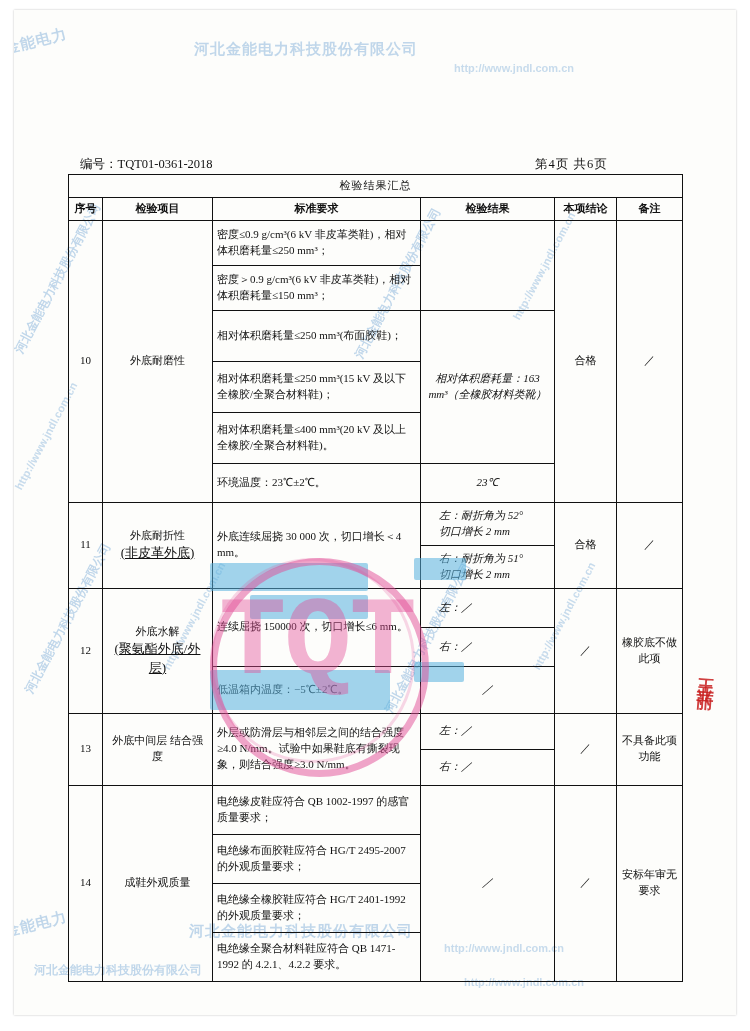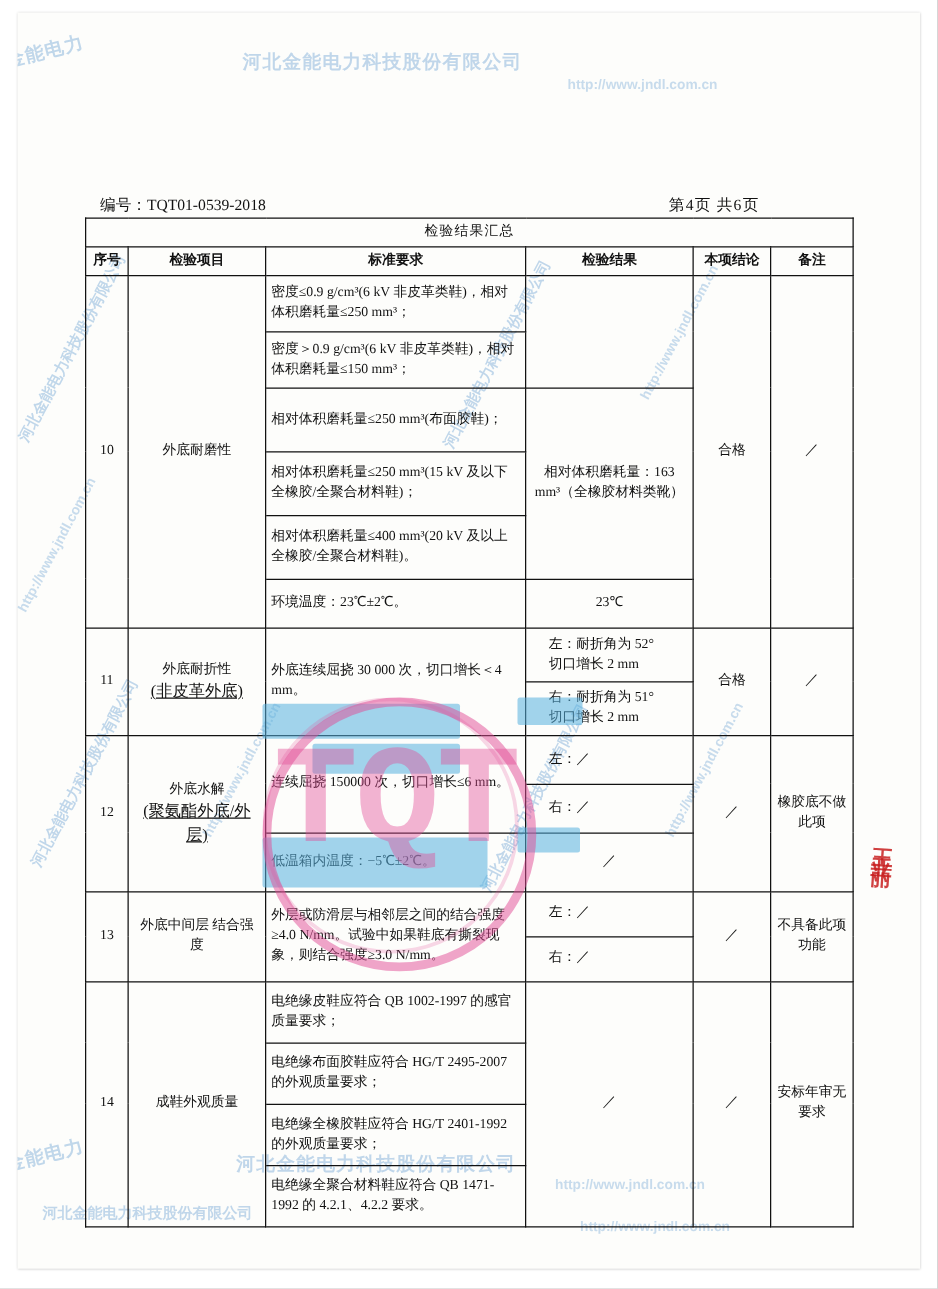--- a/index.html
+++ b/index.html
@@ -111,21 +111,21 @@
     text-align: center;
     font-weight: bold;
     font-size: 12px;
     padding: 6px 2px;
     line-height: 1.25;
   }
   .idx { text-align: center; font-size: 12px; }
   .item { text-align: center; font-size: 12px; line-height: 1.5; }
   .item .sub { font-size: 13px; display: block; text-decoration: underline; }
   .req { text-align: left; font-size: 11px; }
-  .res { text-align: center; font-size: 11px; }
+  .res { text-align: center; font-size: 11px; font-style: italic; }
   .res.lft { text-align: left; padding-left: 18px; }
   .concl { text-align: center; font-size: 12px; }
   .rmk { text-align: center; font-size: 11px; line-height: 1.6; }
 
   
   .stamp-pink {
     position: absolute;
     left: 196px;
     top: 548px;
     width: 205px;
@@ -200,21 +200,21 @@
       <span class="wm url" style="left:490px; top:600px; transform:rotate(-62deg);">http://www.jndl.com.cn</span>
 
       <span class="wm big" style="left:-10px; top:905px; transform:rotate(-14deg);">金能电力</span>
       <span class="wm big" style="left:175px; top:912px;">河北金能电力科技股份有限公司</span>
       <span class="wm url" style="left:430px; top:932px;">http://www.jndl.com.cn</span>
       <span class="wm mid" style="left:20px; top:952px;">河北金能电力科技股份有限公司</span>
       <span class="wm url" style="left:450px; top:966px;">http://www.jndl.com.cn</span>
     </div>
 
     <div class="meta-row">
-      <span class="meta-no">编号：TQT01-0539-2018</span>
+      <span class="meta-no">编号：TQT01-0361-2018</span>
       <span class="meta-page">第4页  共6页</span>
     </div>
 
     <table class="main">
       <colgroup>
         <col style="width:34px">
         <col style="width:110px">
         <col style="width:208px">
         <col style="width:134px">
         <col style="width:62px">

